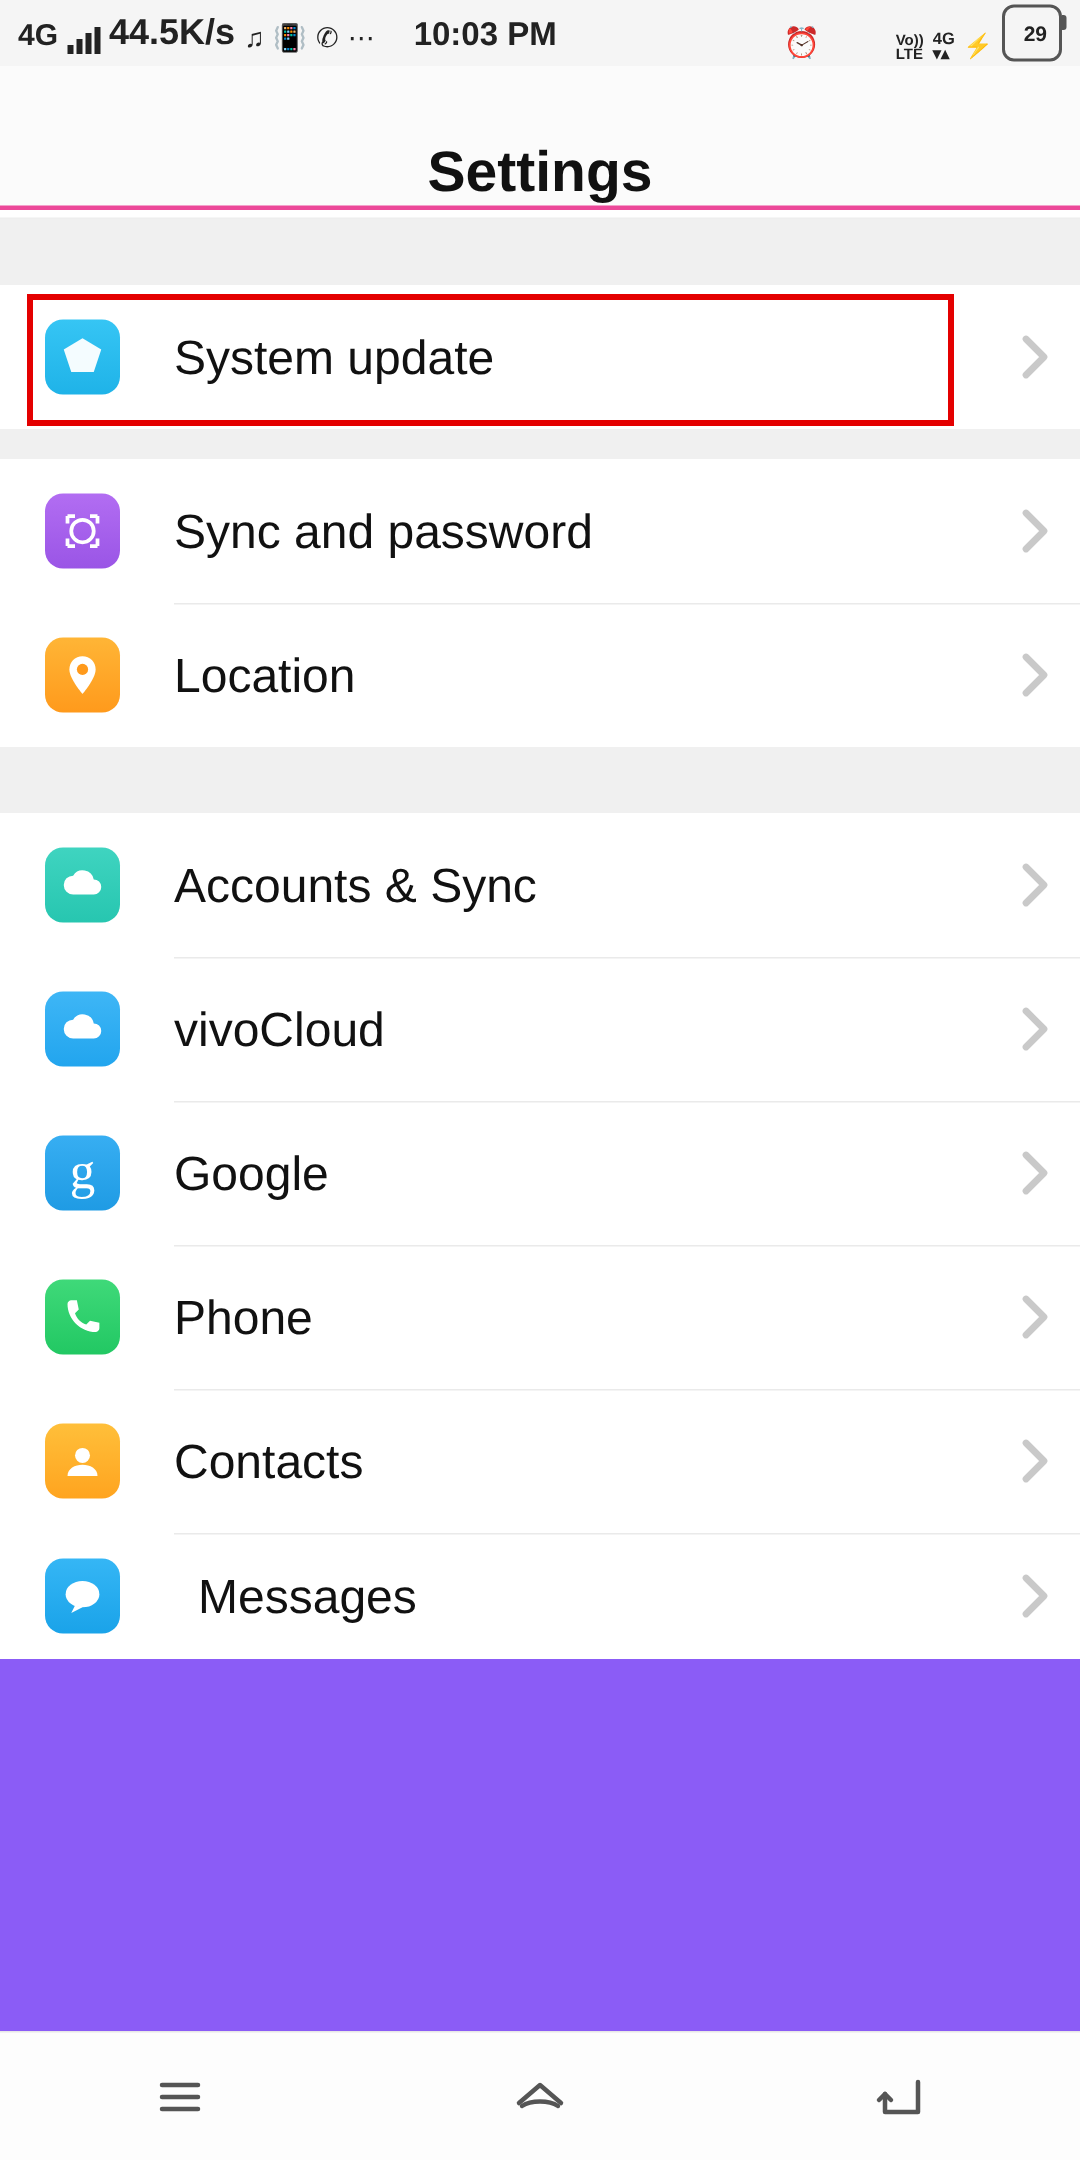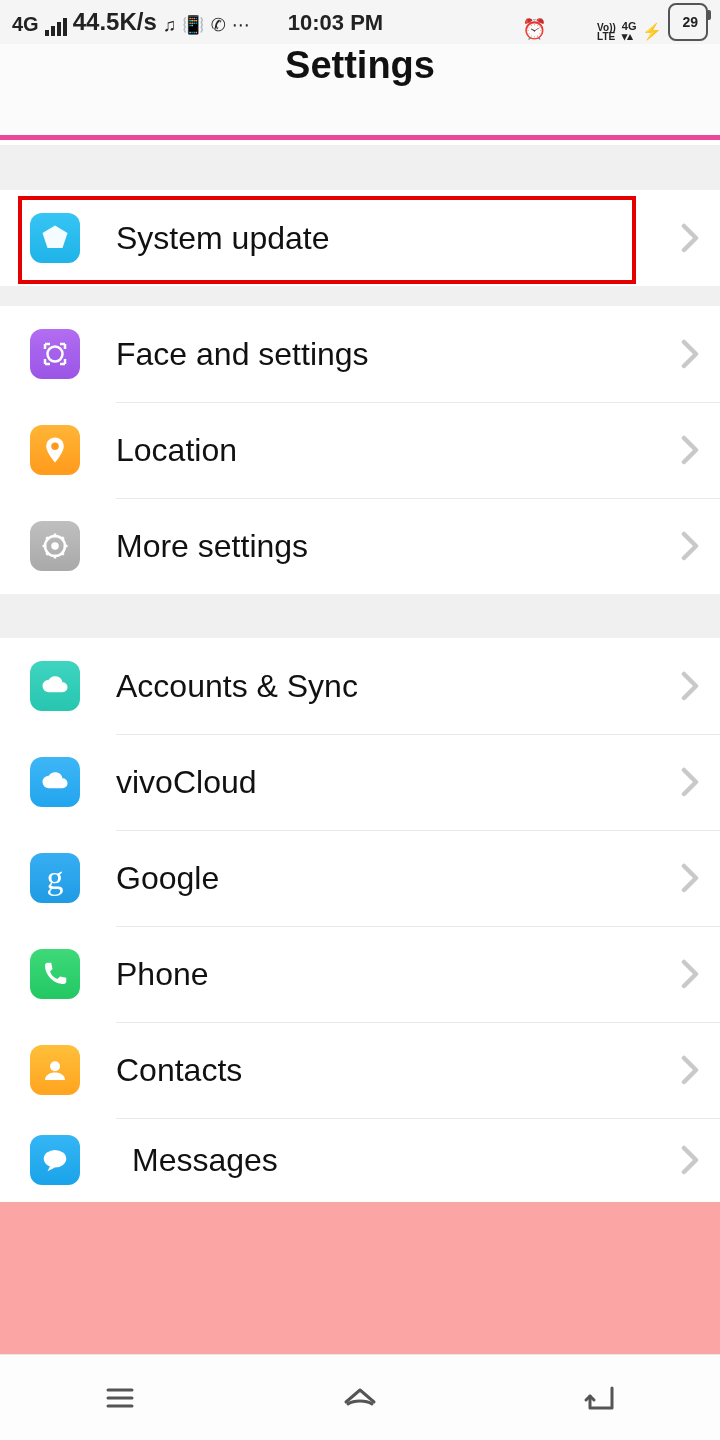--- a/index.html
+++ b/index.html
@@ -12,37 +12,37 @@
   .sb-4g { font-weight: 600; font-size: 20px; }
   .sb-signal { display: inline-flex; align-items: flex-end; gap: 2px; }
   .sb-signal span { width: 4px; background: #222; display: inline-block; }
   .sb-signal span:nth-child(1){height:6px}
   .sb-signal span:nth-child(2){height:10px}
   .sb-signal span:nth-child(3){height:14px}
   .sb-signal span:nth-child(4){height:18px}
   .sb-speed { font-size: 24px; font-weight: 700; }
   .sb-ico { font-size: 18px; }
   .sb-dots { letter-spacing: 2px; }
-  .sb-clock { font-weight: 600; font-size: 22px; margin-left: 30px; }
+  .sb-clock { font-weight: 600; font-size: 22px; margin-left: 18px; }
   .sb-alarm { font-size: 20px; }
   .sb-lte { font-size: 10px; line-height: 9px; font-weight: 700; text-align: left; margin-left: 44px; }
   .sb-4g2 { font-size: 11px; line-height: 10px; font-weight: 700; }
   .sb-batt { display: inline-flex; align-items: center; border: 2px solid #555; border-radius: 8px; padding: 0 8px 0 12px; height: 38px; font-size: 14px; font-weight: 600; position: relative; }
   .sb-batt::after { content:""; position:absolute; right:-5px; top:5px; width:3px; height:10px; background:#555; border-radius:0 2px 2px 0; }
   .sb-bolt { font-size: 16px; }
 
   
-  .title-bar { height: 96px; background: #fbfbfb; display:flex; align-items:flex-start; justify-content:center; border-bottom: 5px solid #ec4899; }
+  .title-bar { height: 96px; background: #fbfbfb; display:flex; align-items:flex-end; justify-content:center; border-bottom: 3px solid #ec4899; }
   .title-bar h1 { font-size: 38px; font-weight: 700; color: #111; }
 
   
   .partial-cut { height: 6px; background:#fff; border-bottom:1px solid #eee; }
 
   
-  .list { flex: 1; overflow: hidden; background:#fca5a5; }
+  .list { flex: 1; overflow: hidden; background:#8b5cf6; }
   .group-gap { height: 44px; background:#f0f0f0; }
 
   .row { height: 96px; background:#fff; display:flex; align-items:center; padding-left: 30px; position:relative; }
   .row + .row::before {
     content:""; position:absolute; top:0; left:116px; right:0; height:1px; background:#eaeaea;
   }
   .row .icon { width:50px; height:50px; border-radius:12px; flex:0 0 50px; display:flex; align-items:center; justify-content:center; color:#fff; }
   .row .label { margin-left: 36px; font-size: 32px; color:#111; flex:1; }
   .row .chev { width:60px; display:flex; align-items:center; justify-content:center; }
   .chev svg { width:18px; height:30px; }
@@ -133,50 +133,35 @@
 
     <div class="group-gap" style="height:20px"></div>
 
     <div class="row">
       <span class="icon ic-face">
         <svg viewBox="0 0 24 24">
             <circle cx="12" cy="12" r="6" fill="none" stroke="#fff" stroke-width="2"></circle>
             <path d="M4 4h4M4 4v4M20 4h-4M20 4v4M4 20h4M4 20v-4M20 20h-4M20 20v-4" stroke="#fff" stroke-width="2" fill="none"></path>
           </svg>
       </span>
-      <span class="label">Face and settings</span>
+      <span class="label">Sync and password</span>
       <span class="chev">
           <svg viewBox="0 0 12 20">
             <path d="M2 2 L10 10 L2 18"></path>
           </svg>
         </span>
     </div>
     <div class="row">
       <span class="icon ic-location">
         <svg viewBox="0 0 24 24">
             <path d="M12 2c-4 0-7 3-7 7 0 5 7 13 7 13s7-8 7-13c0-4-3-7-7-7z" fill="#fff"></path>
             <circle cx="12" cy="9" r="3" fill="#ff9a1c"></circle>
           </svg>
       </span>
       <span class="label">Location</span>
-      <span class="chev">
-          <svg viewBox="0 0 12 20">
-            <path d="M2 2 L10 10 L2 18"></path>
-          </svg>
-        </span>
-    </div>
-    <div class="row">
-      <span class="icon ic-more">
-        <svg viewBox="0 0 24 24">
-            <circle cx="12" cy="12" r="8" fill="none" stroke="#fff" stroke-width="2"></circle>
-            <circle cx="12" cy="12" r="3" fill="#fff"></circle>
-            <path d="M12 2v3M12 19v3M2 12h3M19 12h3M5 5l2 2M17 17l2 2M19 5l-2 2M7 17l-2 2" stroke="#fff" stroke-width="2"></path>
-          </svg>
-      </span>
-      <span class="label">More settings</span>
       <span class="chev">
           <svg viewBox="0 0 12 20">
             <path d="M2 2 L10 10 L2 18"></path>
           </svg>
         </span>
     </div>
 
     <div class="group-gap"></div>
 
     <div class="row">

